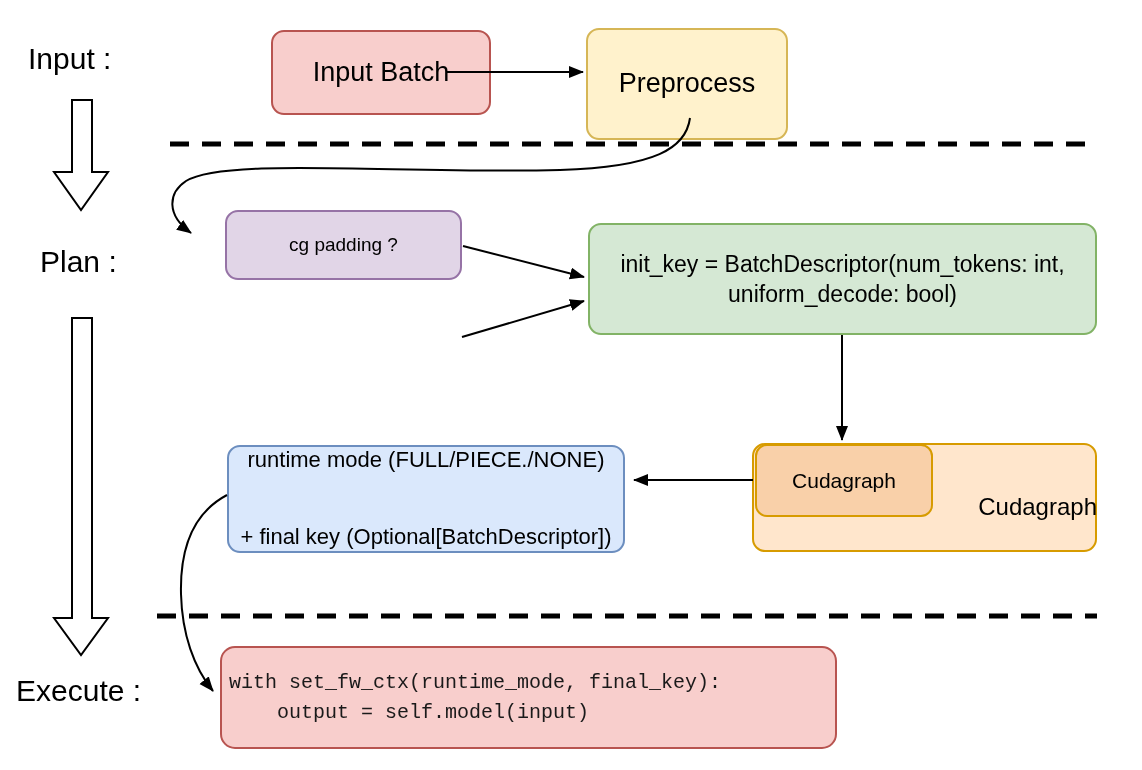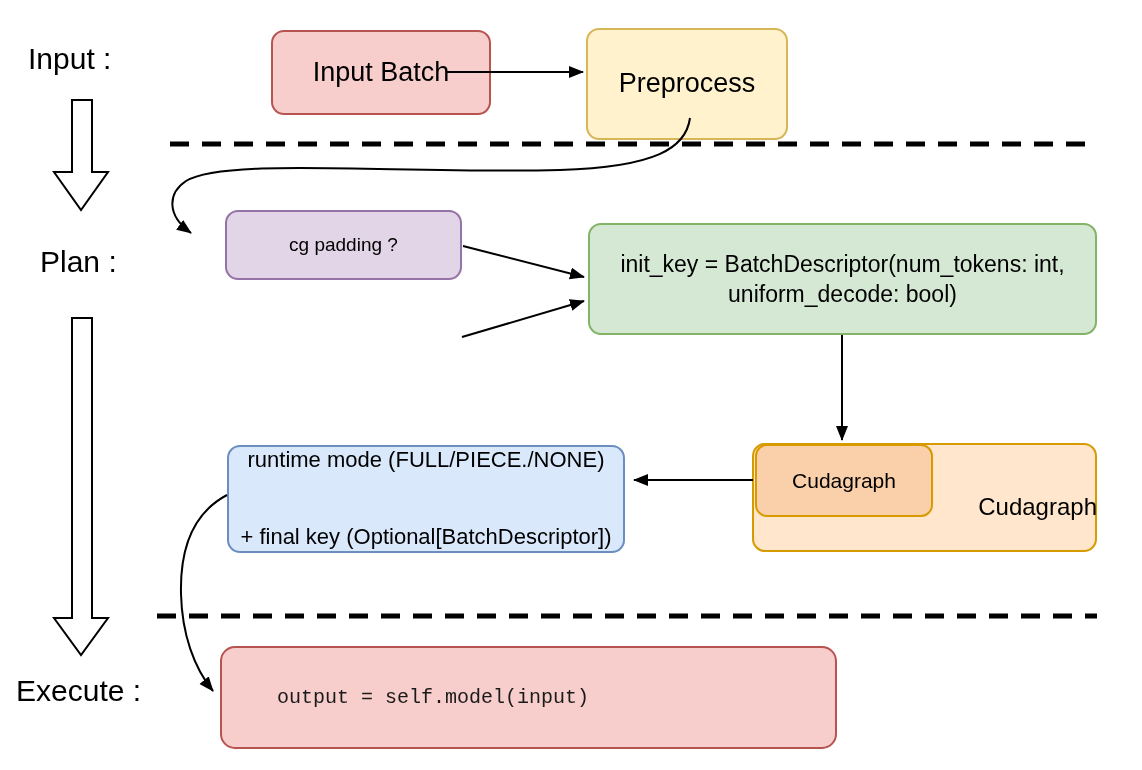--- a/index.html
+++ b/index.html
@@ -133,20 +133,21 @@
   <div class="box box-cudagraph"></div>
   <div class="cudagraph-text">
     <span>Cudagraph</span>
   </div>
 
   <div class="box box-dispatch">
     <span>Cudagraph</span>
   </div>
 
   <div class="box box-exec-code">
+    <span class="code-line">with set_fw_ctx(runtime_mode, final_key):</span>
     <span class="code-line">    output = self.model(input)</span>
   </div>
 
   <svg class="edge-layer" viewBox="0 0 1142 770" xmlns="http://www.w3.org/2000/svg">
     <defs>
       <marker id="ah" markerUnits="userSpaceOnUse" markerWidth="18" markerHeight="16" refX="14" refY="6" orient="auto">
         <path d="M0 0 L15 6 L0 12 Z" fill="#000000"></path>
       </marker>
     </defs>
 

